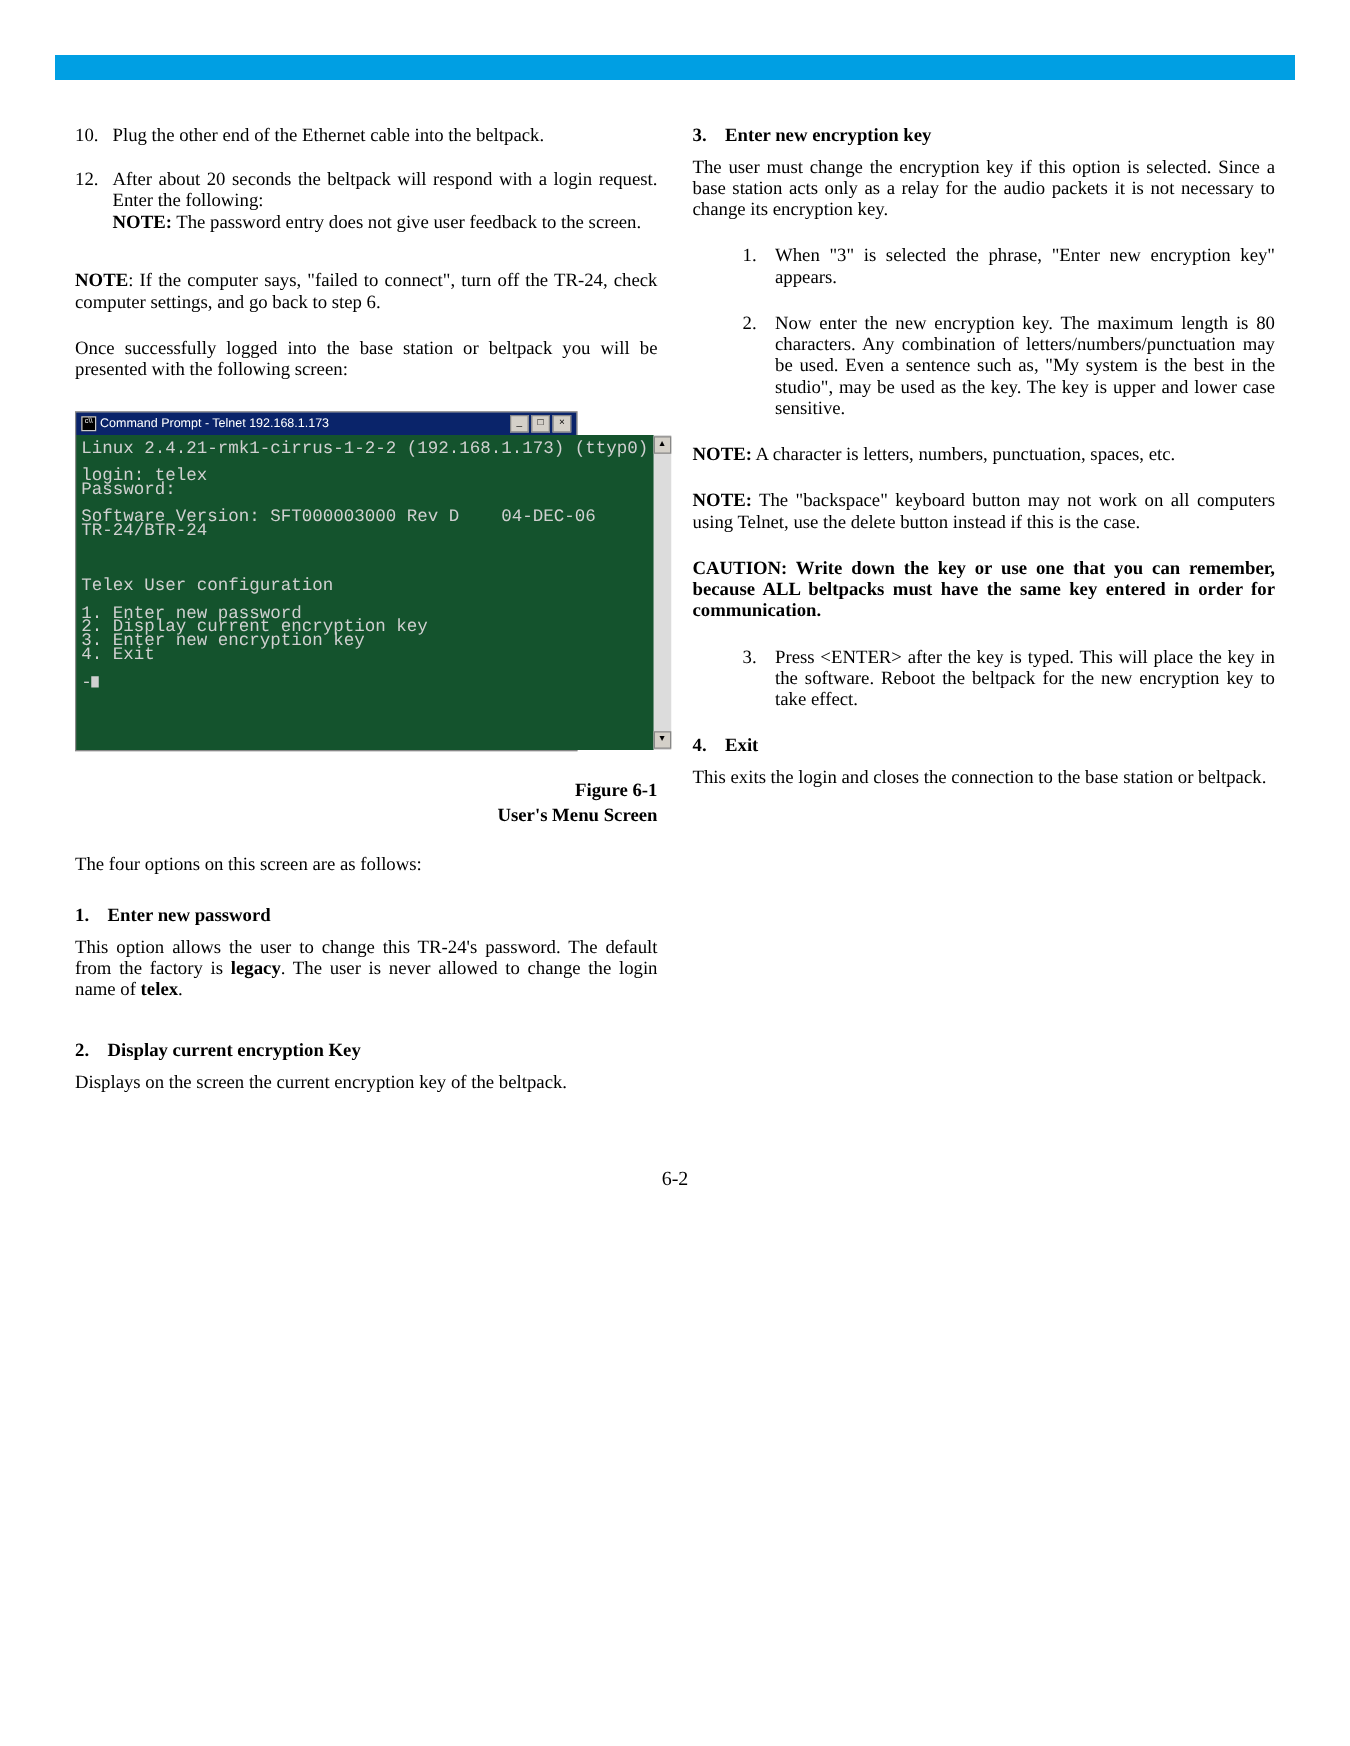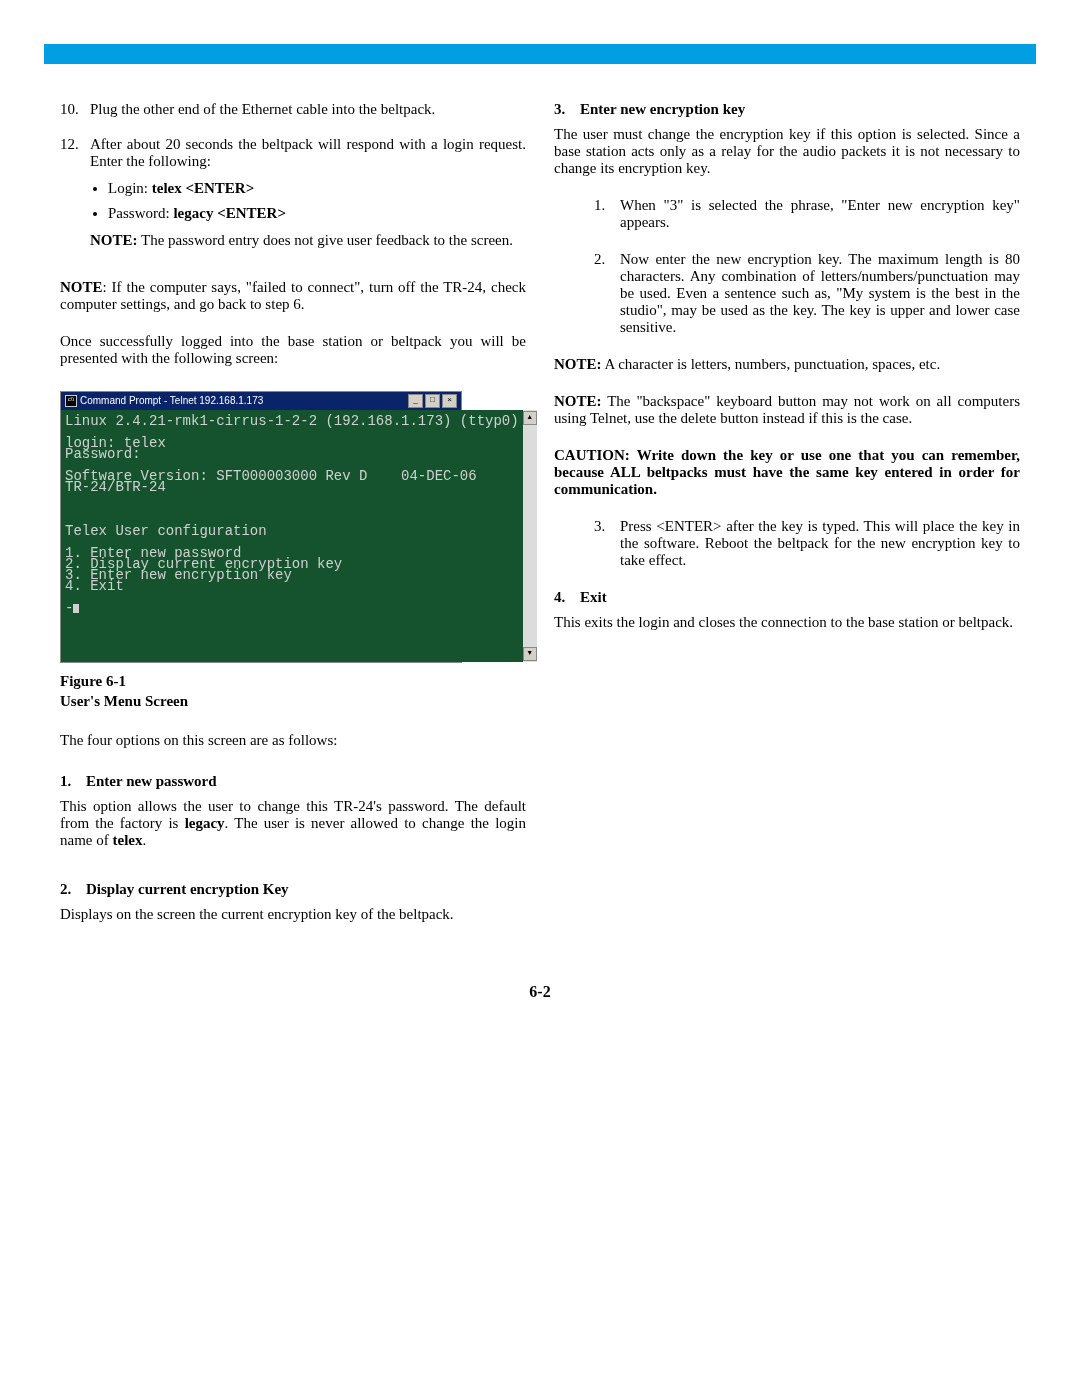--- a/index.html
+++ b/index.html
@@ -118,23 +118,23 @@
     width: 12px;
     height: 12px;
     background: #d4d0c8;
     border: 1px solid #888;
     font-size: 7px;
     text-align: center;
     line-height: 10px;
     margin: 1px 0;
   }
   .fig-cap {
-    text-align: left;
+    text-align: right;
     font-weight: bold;
-    margin-top: 8px;
+    margin-top: 22px;
     line-height: 1.35;
   }
   .opt-head {
     font-weight: bold;
     margin: 24px 0 8px 0;
   }
   .opt-head .on {
     display: inline-block;
     min-width: 26px;
   }
@@ -148,21 +148,20 @@
     margin-bottom: 20px;
     text-align: justify;
   }
   .ol-inner .on {
     min-width: 26px;
   }
   .page-num {
     text-align: center;
     font-size: 16px;
     padding-bottom: 40px;
-    font-weight: bold;
   }
   .bold { font-weight: bold; }
   .cursor { display:inline-block; width:6px; height:9px; background:#d0d0d0; vertical-align:middle; }
 </style>
 </head>
 <body>
 
 <div class="top-bar"></div>
 
 <div class="page">
@@ -172,28 +171,20 @@
     <ol class="ol-main">
       <li>
         <span class="ol-num">10.</span>
         <span>Plug the other end of the Ethernet cable into the beltpack.</span>
       </li>
       <li style="display:block;">
         <div style="display:flex;">
           <span class="ol-num">12.</span>
           <span>After about 20 seconds the beltpack will respond with a login request. Enter the following:</span>
         </div>
-        <ul class="ul-sub">
-          <li>
-            <span>Login: </span><span class="bold">telex &lt;ENTER&gt;</span>
-          </li>
-          <li>
-            <span>Password: </span><span class="bold">legacy &lt;ENTER&gt;</span>
-          </li>
-        </ul>
         <div style="margin-left:30px; text-align:justify;">
           <span class="bold">NOTE:</span><span> The password entry does not give user feedback to the screen.</span>
         </div>
       </li>
     </ol>
 
     <div class="para" style="margin-top:30px;">
       <span class="bold">NOTE</span><span>: If the computer says, "failed to connect", turn off the TR-24, check computer settings, and go back to step 6.</span>
     </div>
 

